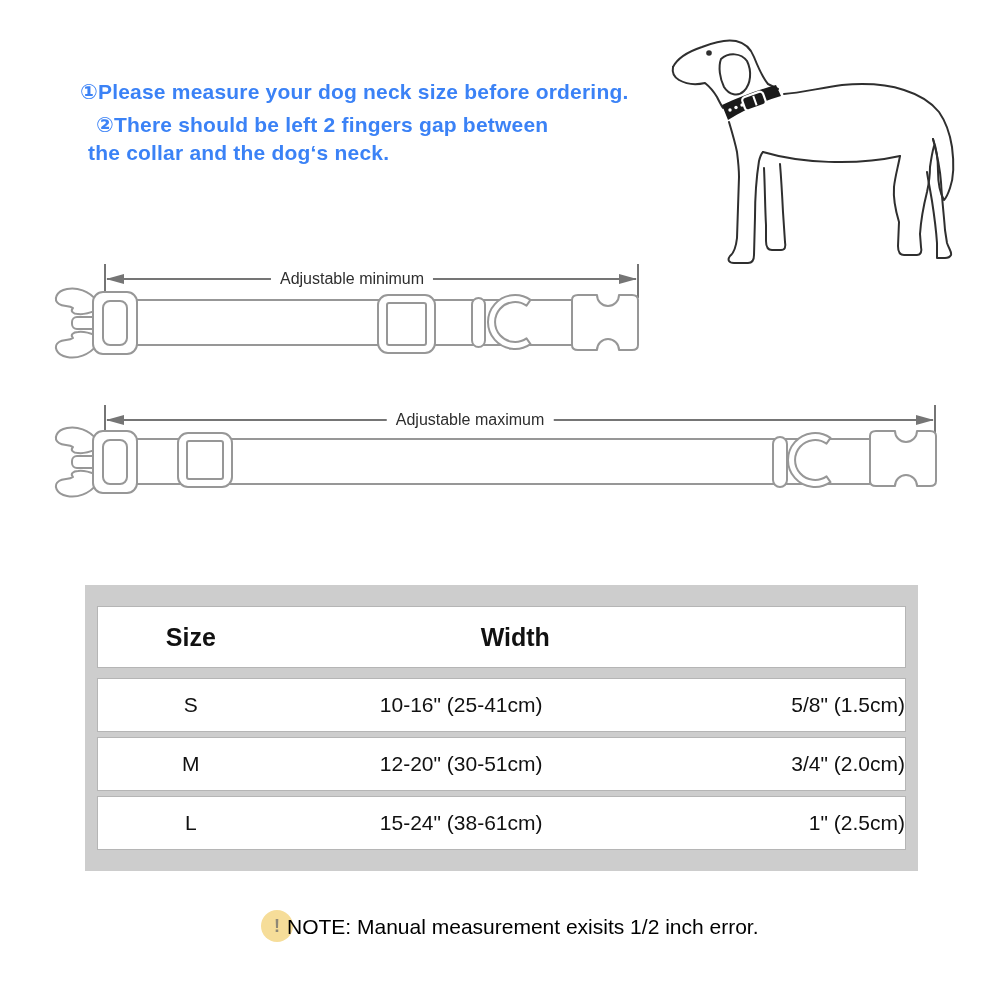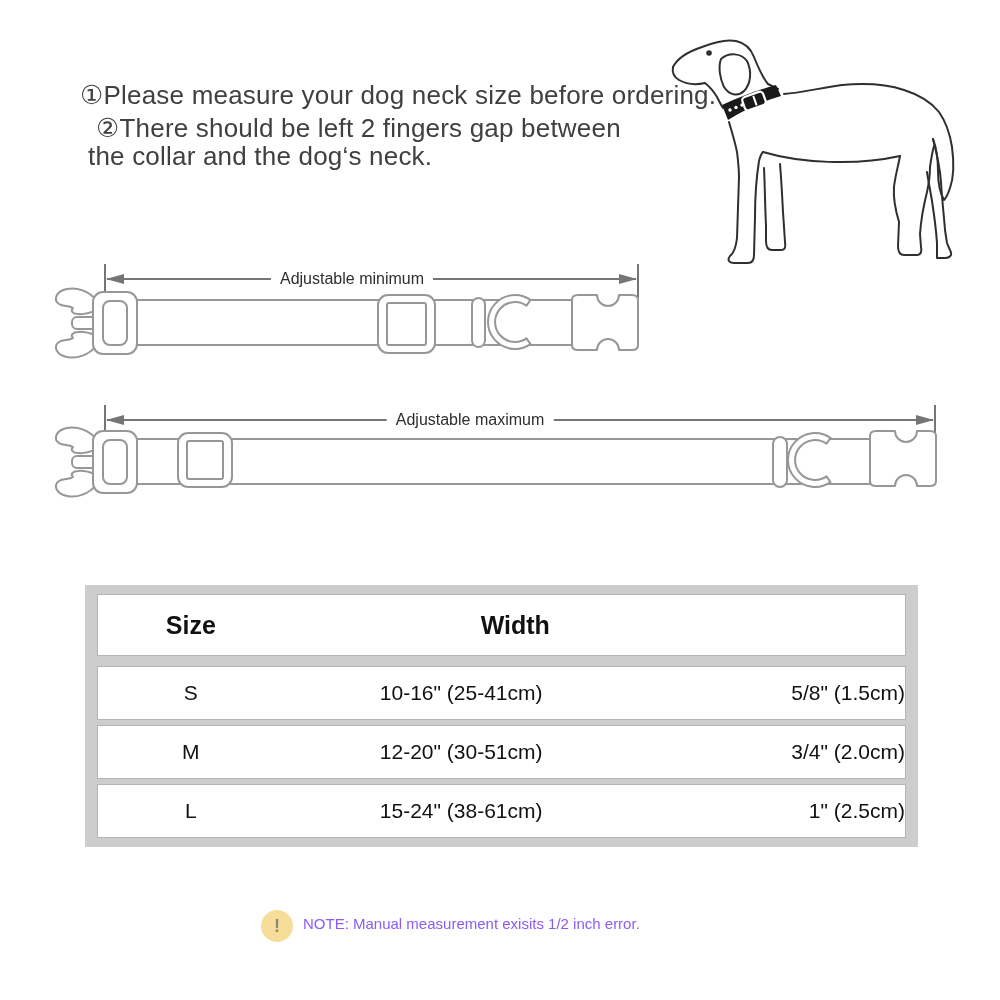--- a/index.html
+++ b/index.html
@@ -1,36 +1,36 @@
 <!DOCTYPE html>
 <html><head>
 <meta charset="utf-8">
 <style>
   html,body{margin:0;padding:0;background:#fff;}
   #canvas{position:relative;width:1000px;height:1000px;background:#ffffff;overflow:hidden;
           font-family:"Liberation Sans","DejaVu Sans",sans-serif;color:#383838;}
   .abs{position:absolute;}
   
-  .instr{font-size:26px;color:#404040;letter-spacing:.2px;white-space:nowrap;}
+  .instr{font-size:21px;color:#3b82f6;letter-spacing:.2px;white-space:nowrap;font-weight:bold;}
   
   .dim-label{font-size:16px;color:#2e2e2e;background:#ffffff;padding:0 9px;white-space:nowrap;
              transform:translateX(-50%);line-height:26px;}
   
-  .size-table{left:85px;top:585px;width:833px;background:#cdcdcd;padding:9px 12px;box-sizing:border-box;}
+  .size-table{left:85px;top:585px;width:833px;background:#cdcdcd;padding:21px 12px;box-sizing:border-box;}
   .t-row{background:#ffffff;border:1px solid #b5b5b5;display:flex;align-items:center;box-sizing:border-box;}
   .t-head{height:62px;margin-bottom:10px;font-weight:bold;font-size:25px;color:#111;}
   .t-data{height:54px;margin-bottom:5px;font-size:21px;color:#111;}
   .t-data:last-child{margin-bottom:0;}
   .c1{width:23%;text-align:center;}
   .c2{width:44%;text-align:center;}
   .c3{width:33%;text-align:right;}
   
   .note-icon{left:261px;top:910px;width:32px;height:32px;border-radius:50%;background:#f6dd99;
              display:flex;align-items:center;justify-content:center;font-size:18px;font-weight:bold;color:#8f8876;}
-  .note-text{left:303px;top:915px;font-size:15px;color:#8b5cf6;white-space:nowrap;}
+  .note-text{left:287px;top:915px;font-size:21px;color:#000000;white-space:nowrap;}
   svg{display:block;}
 </style>
 </head>
 <body>
 
 <div id="canvas">
 
   <div class="abs instr" style="left:80px;top:80px;">①Please measure your dog neck size before ordering.</div>
   <div class="abs instr" style="left:96px;top:113px;">②There should be left 2 fingers gap between</div>
   <div class="abs instr" style="left:88px;top:141px;">the collar and the dog‘s neck.</div>

